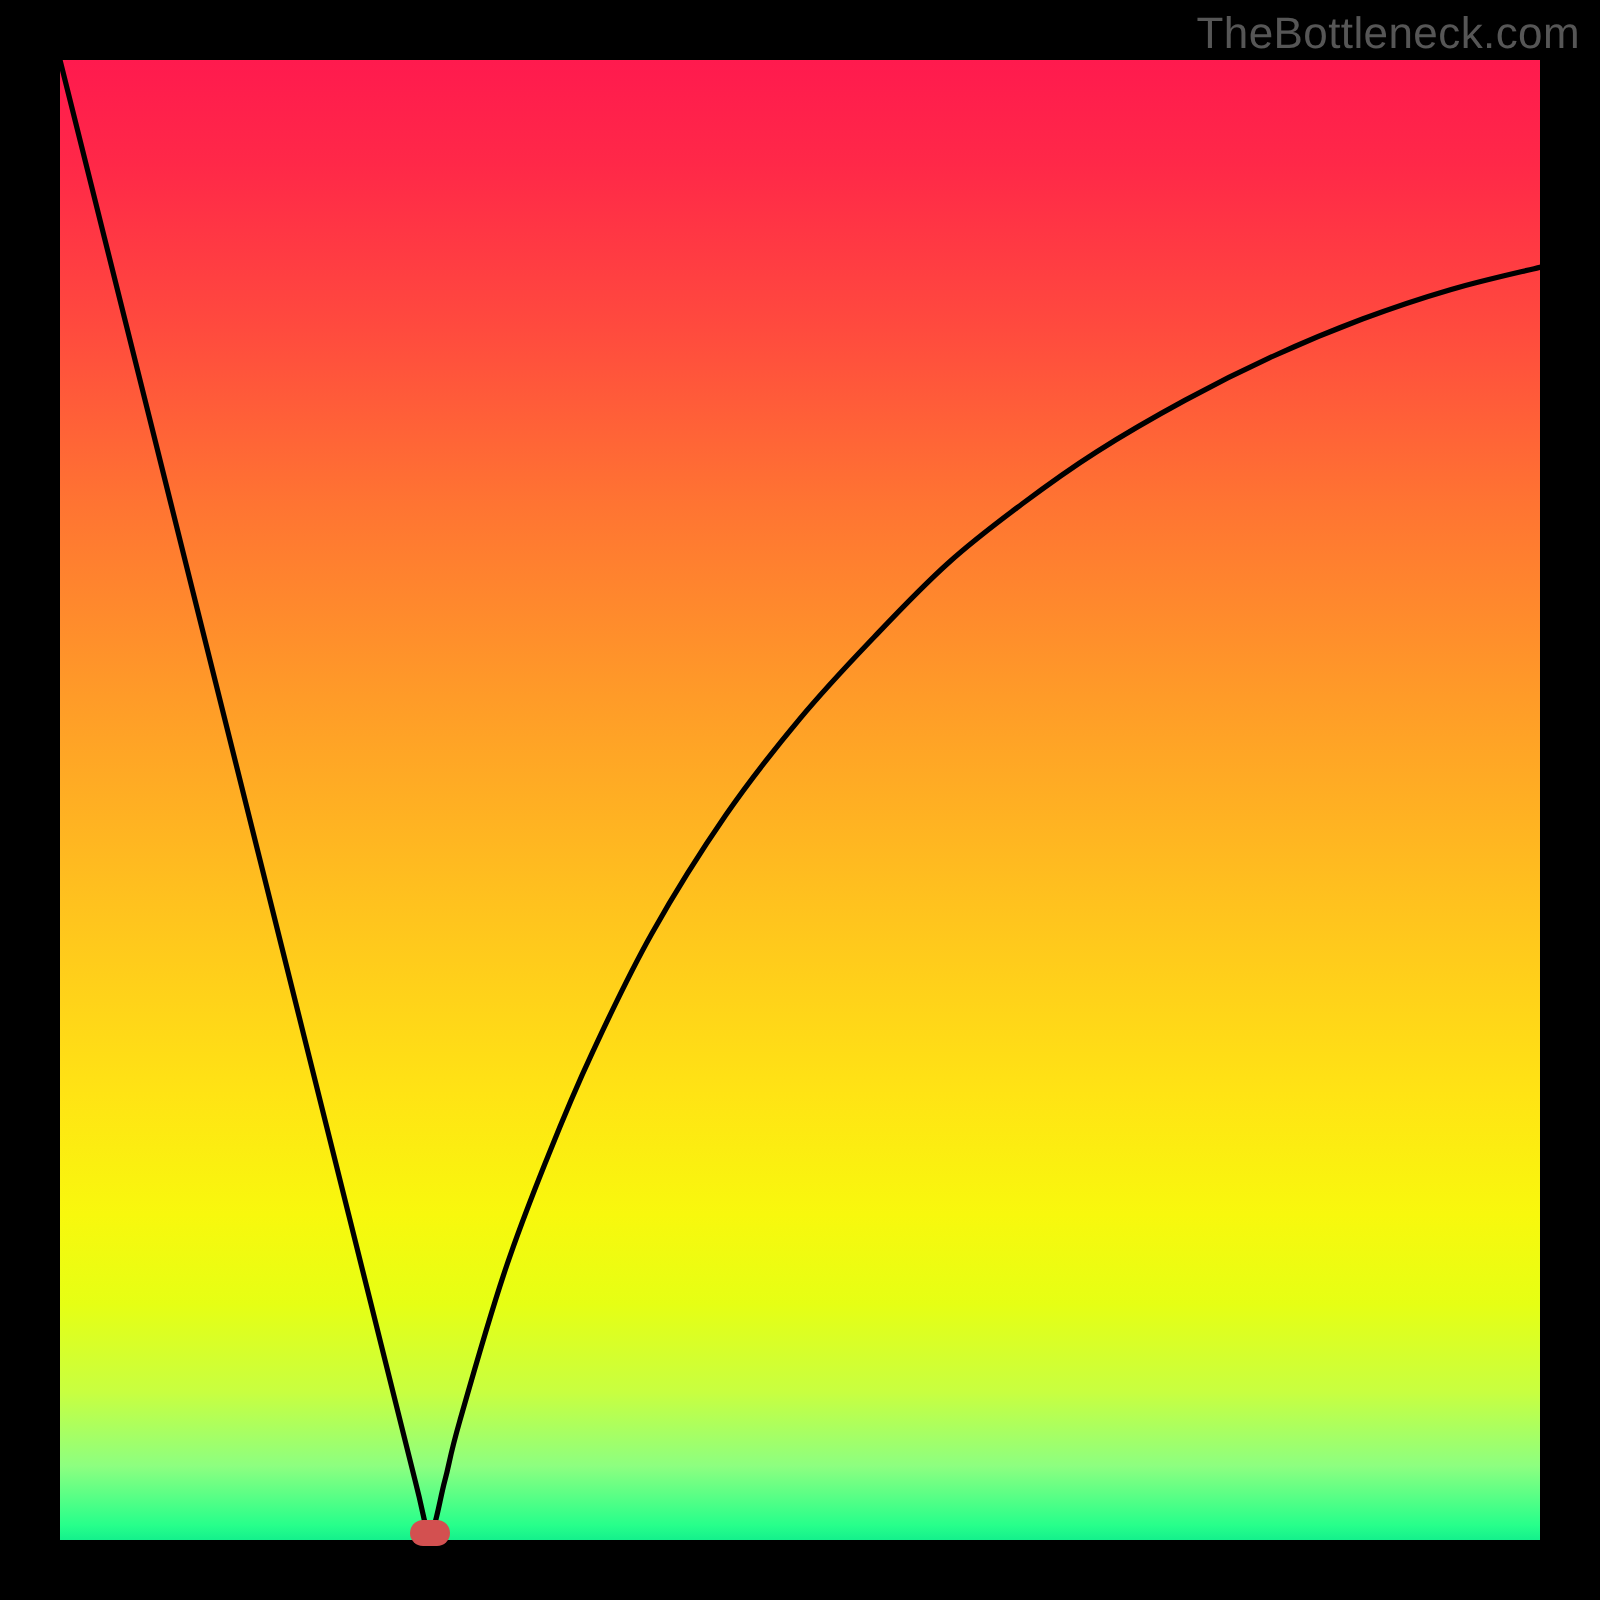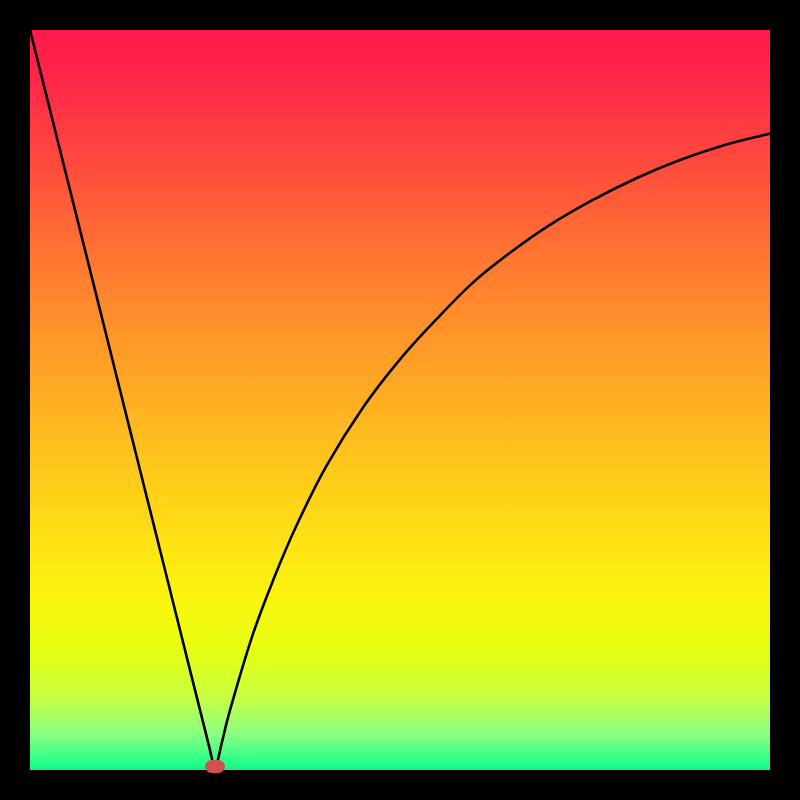--- a/index.html
+++ b/index.html
@@ -62,20 +62,21 @@
     width: 20px;
     height: 13px;
     background: #d35050;
     border-radius: 7px;
   }
 </style>
 </head>
 <body>
 <div class="wrap">
 
+  <div class="watermark">TheBottleneck.com</div>
 
   <div class="plot">
 
     <svg class="curve" viewBox="0 0 740 740" preserveAspectRatio="none">
       <path id="curve-path" fill="none" stroke="#000000" stroke-width="2.6" stroke-linecap="round" d="M 0.00 0.00 C 4.00 15.98, 14.21 56.83, 22.20 88.80 C 30.19 120.77, 36.41 145.63, 44.40 177.60 C 52.39 209.57, 58.61 234.43, 66.60 266.40 C 74.59 298.37, 80.81 323.23, 88.80 355.20 C 96.79 387.17, 103.01 412.03, 111.00 444.00 C 118.99 475.97, 125.21 500.83, 133.20 532.80 C 141.19 564.77, 147.41 589.63, 155.40 621.60 C 163.39 653.57, 172.27 689.89, 177.60 710.40 C 182.93 730.91, 182.34 735.56, 185.00 735.56 C 187.66 735.56, 189.74 720.26, 192.40 710.40 C 195.06 700.54, 194.47 699.45, 199.80 680.80 C 205.13 662.15, 214.01 630.78, 222.00 606.80 C 229.99 582.82, 236.21 567.58, 244.20 547.60 C 252.19 527.62, 257.08 515.78, 266.40 495.80 C 275.72 475.82, 284.01 457.91, 296.00 436.60 C 307.99 415.29, 319.68 396.71, 333.00 377.40 C 346.32 358.09, 356.68 345.28, 370.00 329.30 C 383.32 313.32, 393.68 302.59, 407.00 288.60 C 420.32 274.61, 430.68 263.59, 444.00 251.60 C 457.32 239.61, 467.68 231.99, 481.00 222.00 C 494.32 212.01, 503.35 205.42, 518.00 196.10 C 532.65 186.78, 546.42 178.86, 562.40 170.20 C 578.38 161.54, 590.82 155.33, 606.80 148.00 C 622.78 140.67, 635.22 135.49, 651.20 129.50 C 667.18 123.51, 679.62 119.36, 695.60 114.70 C 711.58 110.04, 732.01 105.60, 740.00 103.60"></path>
     </svg>
 
     <div id="min-marker" class="marker" style="left: 175px; top: 729.56px; background: rgb(211, 80, 80);"></div>
 
   </div>

